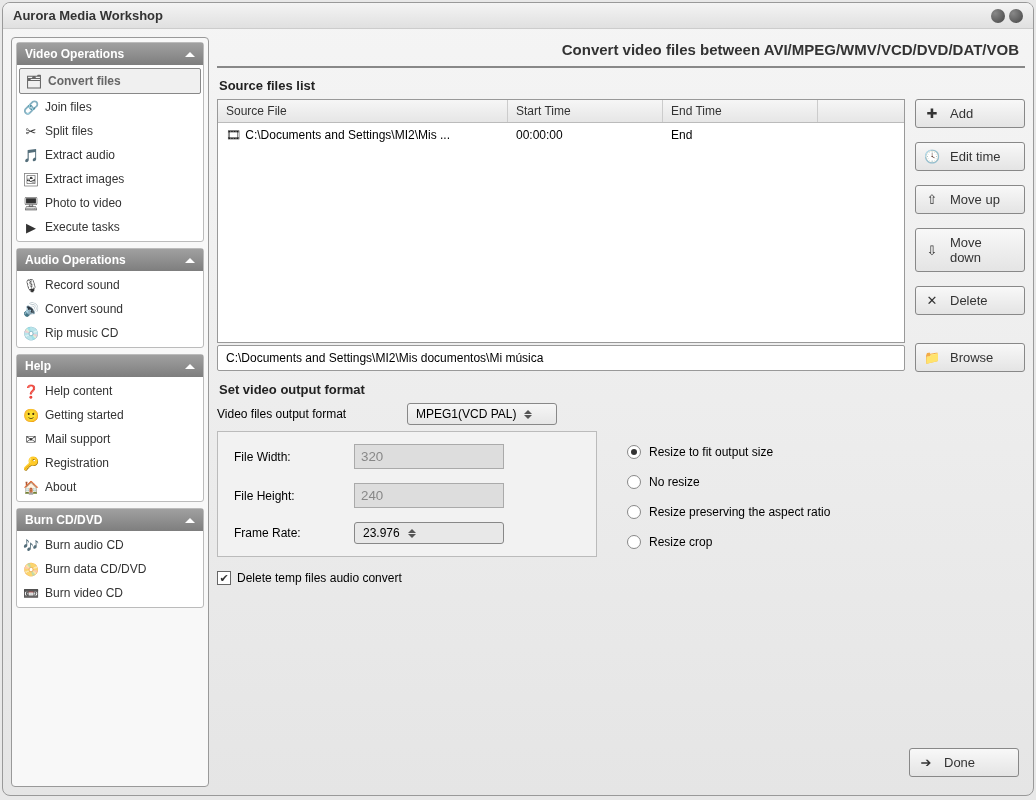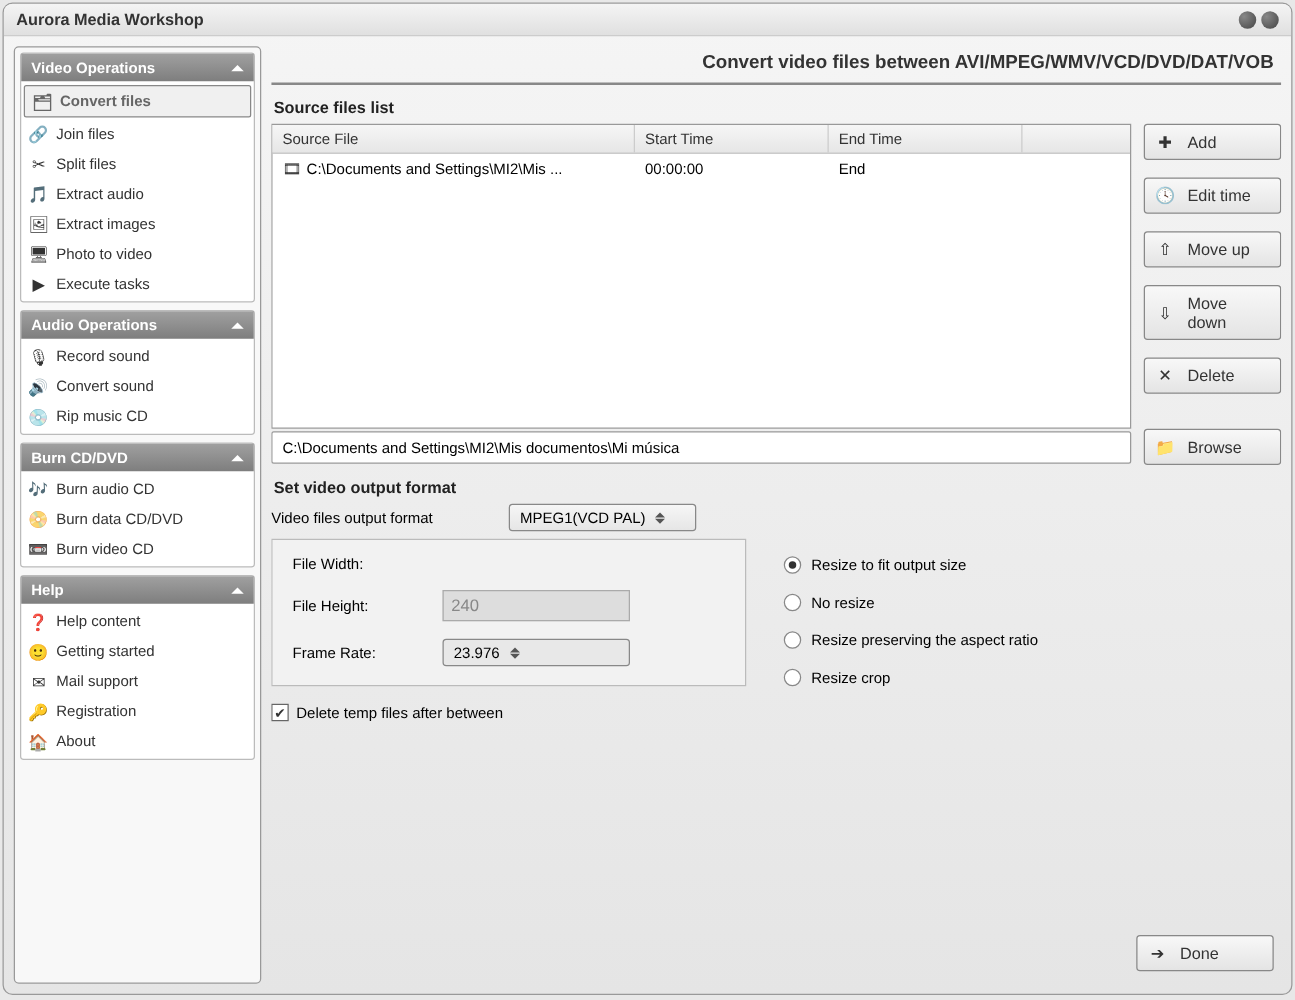--- a/index.html
+++ b/index.html
@@ -333,63 +333,63 @@
               <span>Convert sound</span>
             </div>
             <div class="sidebar-item">
               <span class="icon">💿</span>
               <span>Rip music CD</span>
             </div>
           </div>
         </div>
         <div class="panel">
           <div class="panel-header">
+            <span>Help</span>
+            <span class="chevron"></span>
+          </div>
+          <div class="panel-body">
+            <div class="sidebar-item">
+              <span class="icon">❓</span>
+              <span>Help content</span>
+            </div>
+            <div class="sidebar-item">
+              <span class="icon">🙂</span>
+              <span>Getting started</span>
+            </div>
+            <div class="sidebar-item">
+              <span class="icon">✉</span>
+              <span>Mail support</span>
+            </div>
+            <div class="sidebar-item">
+              <span class="icon">🔑</span>
+              <span>Registration</span>
+            </div>
+            <div class="sidebar-item">
+              <span class="icon">🏠</span>
+              <span>About</span>
+            </div>
+          </div>
+        </div>
+        <div class="panel">
+          <div class="panel-header">
             <span>Burn CD/DVD</span>
             <span class="chevron"></span>
           </div>
           <div class="panel-body">
             <div class="sidebar-item">
               <span class="icon">🎶</span>
               <span>Burn audio CD</span>
             </div>
             <div class="sidebar-item">
               <span class="icon">📀</span>
               <span>Burn data CD/DVD</span>
             </div>
             <div class="sidebar-item">
               <span class="icon">📼</span>
               <span>Burn video CD</span>
-            </div>
-          </div>
-        </div>
-        <div class="panel">
-          <div class="panel-header">
-            <span>Help</span>
-            <span class="chevron"></span>
-          </div>
-          <div class="panel-body">
-            <div class="sidebar-item">
-              <span class="icon">❓</span>
-              <span>Help content</span>
-            </div>
-            <div class="sidebar-item">
-              <span class="icon">🙂</span>
-              <span>Getting started</span>
-            </div>
-            <div class="sidebar-item">
-              <span class="icon">✉</span>
-              <span>Mail support</span>
-            </div>
-            <div class="sidebar-item">
-              <span class="icon">🔑</span>
-              <span>Registration</span>
-            </div>
-            <div class="sidebar-item">
-              <span class="icon">🏠</span>
-              <span>About</span>
             </div>
           </div>
         </div>
       </div>
 
     <div class="main">
       <div class="page-title">Convert video files between AVI/MPEG/WMV/VCD/DVD/DAT/VOB</div>
 
       <div class="section-label">Source files list</div>
       <div class="source-row">
@@ -452,20 +452,21 @@
               <span class="up"></span>
               <span class="down"></span>
             </span>
         </div>
       </div>
 
       <div class="format-area">
         <div class="size-group">
           <div class="size-row">
             <label>File Width:</label>
+            <input disabled="" value="320" style="">
           </div>
           <div class="size-row">
             <label>File Height:</label>
             <input disabled="" value="240" style="">
           </div>
           <div class="size-row">
             <label>Frame Rate:</label>
             <div class="select-box" style="width:150px;background:#e8e8e8">
               <span>23.976</span>
               <span class="spinner">
@@ -490,21 +491,21 @@
             </div>
           <div class="radio-row">
               <span class="radio"></span>
               <span>Resize crop</span>
             </div>
         </div>
       </div>
 
       <div class="checkbox-row">
         <span class="checkbox">✔</span>
-        <span>Delete temp files after between</span>
+        <span>Delete temp files audio convert</span>
       </div>
 
       <div style="flex:1"></div>
       <div class="footer">
         <div class="btn">
             <span class="bicon">➔</span>
             <span>Done</span>
           </div>
       </div>
     </div>

